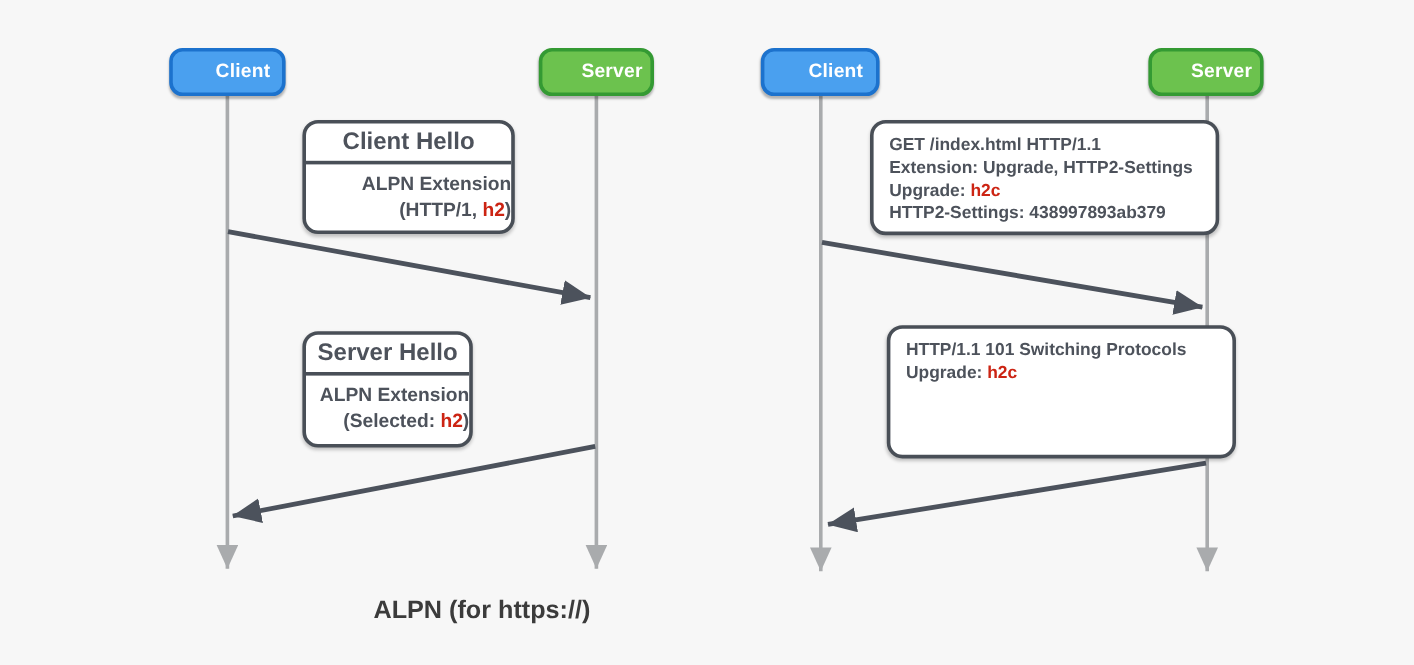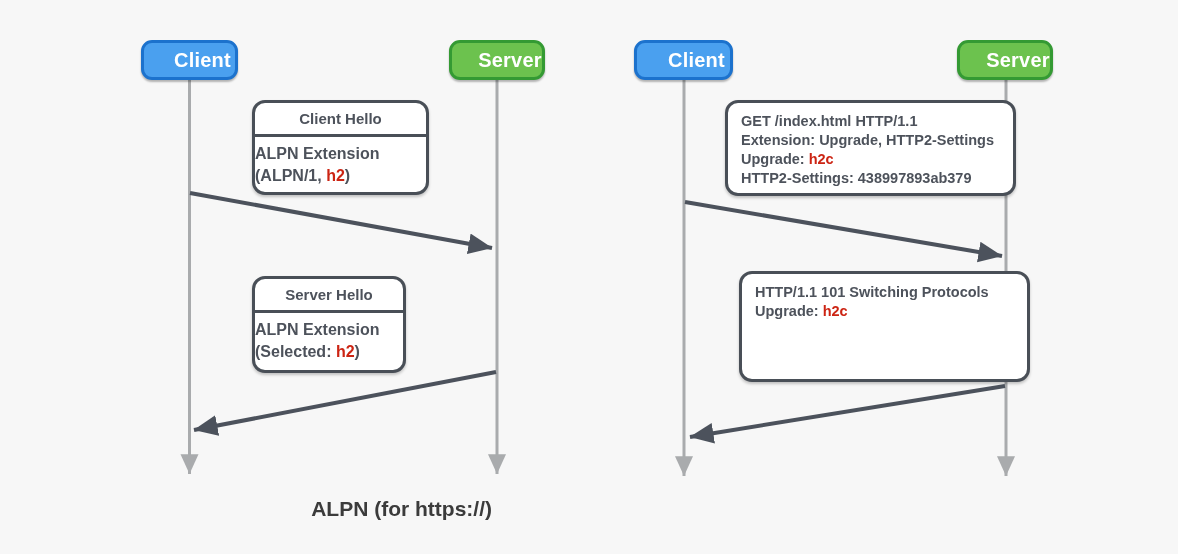--- a/index.html
+++ b/index.html
@@ -27,59 +27,59 @@
   svg.wires{position:absolute;left:0;top:0;z-index:1;}
   .lifeline{stroke:var(--lifeline);stroke-width:3;fill:none;}
   .lifeline-head{fill:var(--lifeline);}
   .msg-arrow{stroke:var(--arrow);stroke-width:4;fill:none;}
   .msg-head{fill:var(--arrow);}
 
   .actor{
     position:absolute;z-index:2;
     height:40px;border:3px solid;border-radius:11px;
     display:flex;align-items:center;justify-content:center;
-    font-size:20px;font-weight:bold;color:#ffffff;
+    font-size:16px;font-weight:bold;color:#ffffff;
     box-shadow:0 2px 2px rgba(0,0,0,0.28);
     letter-spacing:.2px;
     padding-left:26px;
   }
   .actor.client{background:var(--client-fill);border-color:var(--client-border);}
   .actor.server{background:var(--server-fill);border-color:var(--server-border);}
 
   .msg-box{
     position:absolute;z-index:2;
     background:#ffffff;border:3px solid var(--box-border);border-radius:13px;
     color:var(--box-text);font-weight:bold;
     box-shadow:0 2px 3px rgba(0,0,0,0.22);
     overflow:hidden;
   }
   .msg-box .hdr{
     height:34px;border-bottom:3px solid var(--box-border);
     display:flex;align-items:center;justify-content:center;
-    font-size:15px;
+    font-size:20px;
   }
   .msg-box .bdy{
-    display:flex;flex-direction:column;align-items:flex-start;justify-content:center;
+    display:flex;flex-direction:column;align-items:flex-end;justify-content:center;
     font-size:16px;line-height:22px;padding-top:6px;text-align:center;
   }
   .msg-box.plain{padding:9px 13px;font-size:14.5px;line-height:19px;text-align:left;margin-left:25px;}
   .msg-box.plain .msg-line{white-space:nowrap;}
   .msg-box.plain .msg-line.blank{min-height:19px;}
   .hl{color:var(--highlight);}
 
   .caption{
     position:absolute;z-index:2;width:302px;
     text-align:right;font-size:21px;font-weight:bold;color:var(--caption);
   }
 
   
   #alpn-client{left:141px;top:40px;width:97px;}
   #alpn-server{left:449px;top:40px;width:96px;}
   #alpn-box1{left:252px;top:100px;width:177px;height:95px;}
-  #alpn-box2{left:252px;top:276px;width:154px;height:97px;}
+  #alpn-box2{left:252px;top:276px;width:142px;height:97px;}
   #alpn-caption{left:190px;top:497px;}
 
   
   #upg-client{left:634px;top:40px;width:99px;}
   #upg-server{left:957px;top:40px;width:96px;}
   #upg-box1{left:700px;top:100px;width:291px;height:96px;}
   #upg-box2{left:714px;top:271px;width:291px;height:111px;}
   #upg-caption{left:699px;top:497px;}
 </style>
 </head>
@@ -112,21 +112,21 @@
     <span>Client</span>
   </div>
   <div class="actor server" id="alpn-server">
     <span>Server</span>
   </div>
 
   <div class="msg-box" id="alpn-box1">
     <div class="hdr">Client Hello</div>
     <div class="bdy">
       <div>ALPN Extension</div>
-      <div><span>(ALPN/1, </span><span class="hl">h2</span><span>)</span></div>
+      <div><span>(HTTP/1, </span><span class="hl">h2</span><span>)</span></div>
     </div>
   </div>
 
   <div class="msg-box" id="alpn-box2">
     <div class="hdr">Server Hello</div>
     <div class="bdy">
       <div>ALPN Extension</div>
       <div><span>(Selected: </span><span class="hl">h2</span><span>)</span></div>
     </div>
   </div>

